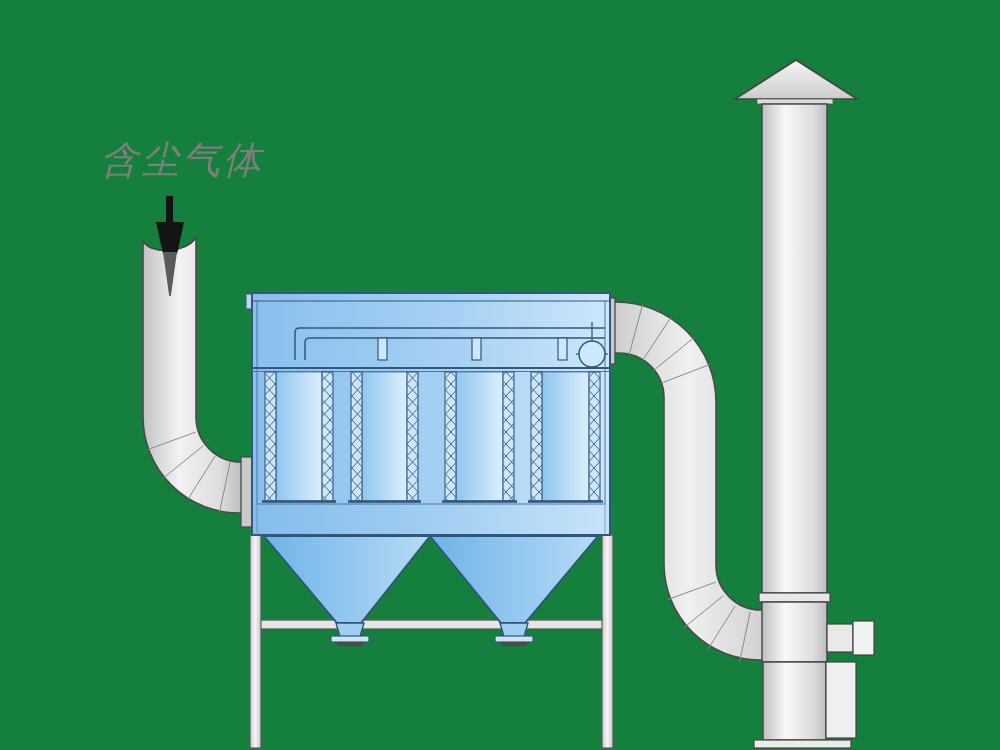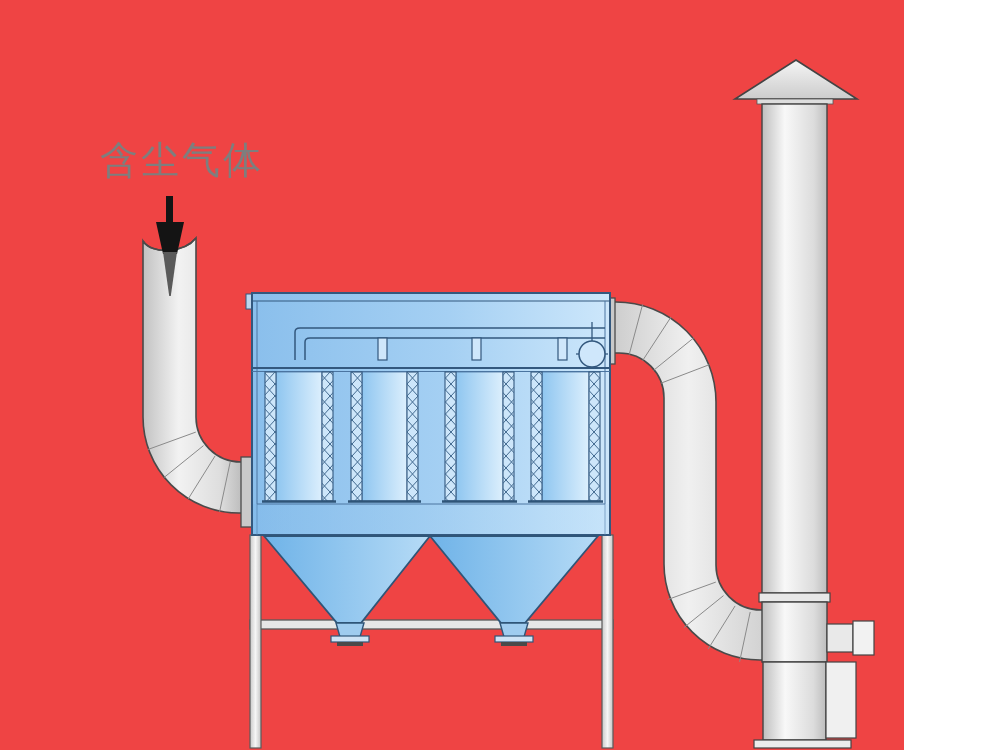--- a/index.html
+++ b/index.html
@@ -1,22 +1,23 @@
 <!DOCTYPE html>
 <html><head>
 <meta charset="utf-8">
 <style>
   html, body { margin: 0; padding: 0; background: #ffffff; }
   .canvas {
     position: relative;
-    width: 904px;
+    width: 1000px;
     height: 750px;
-    background: #ef4444;
+    background: #15803d;
     font-family: "Liberation Sans", sans-serif;
     overflow: hidden;
+    font-style: italic;
   }
   svg { display: block; }
   text { font-family: "Liberation Sans", "DejaVu Sans", sans-serif; }
 </style>
 </head>
 <body>
 
 <div class="canvas">
 <svg width="1000" height="750" viewBox="0 0 1000 750">
   <defs>

